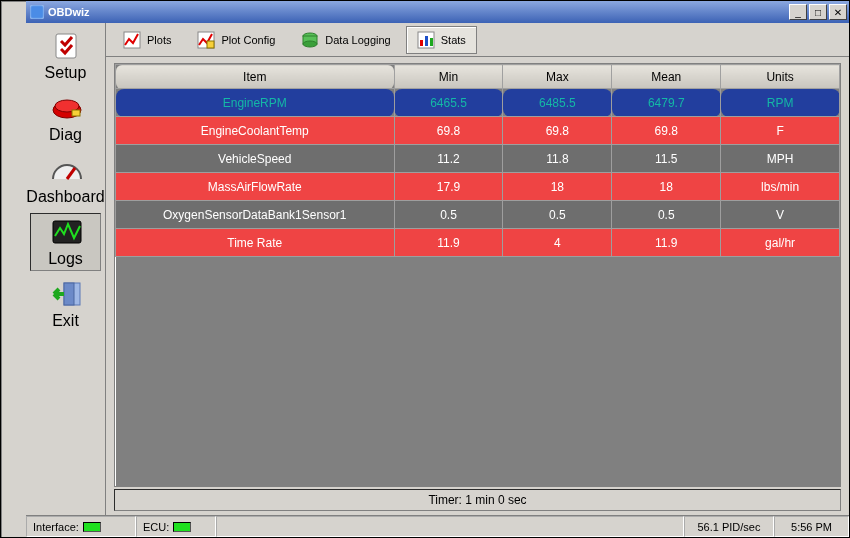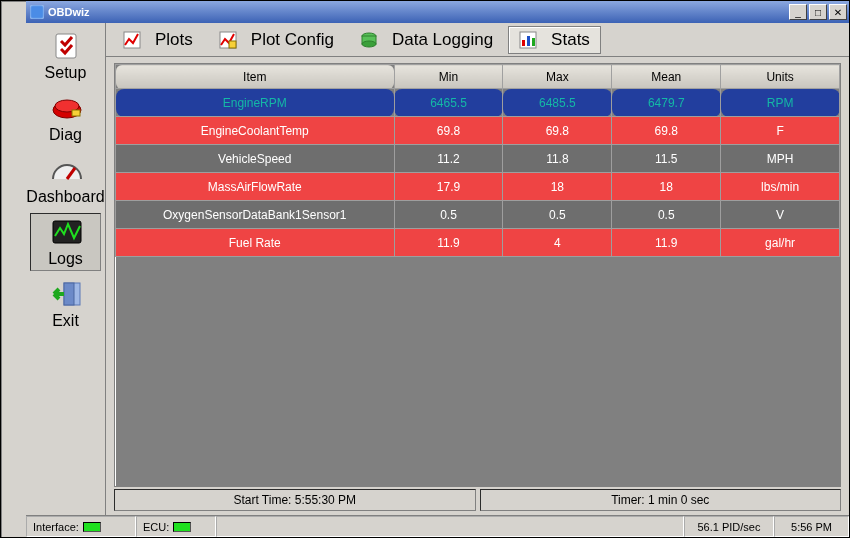--- a/index.html
+++ b/index.html
@@ -10,21 +10,21 @@
   .titlebar .spacer { flex:1; }
   .titlebar .winbtn { width:18px; height:16px; background:#D6D3CE; border:1px solid #fff; border-right-color:#404040; border-bottom-color:#404040; display:flex; align-items:center; justify-content:center; color:#000; font-size:10px; margin-left:2px; cursor:default; }
   .titlebar .title { font-weight:bold; font-size:11px; }
   .body { flex:1; display:flex; min-height:0; }
   .sidebar { width:80px; background:#D6D3CE; border-right:1px solid #808080; display:flex; flex-direction:column; align-items:stretch; padding-top:4px; }
   .side-item { display:flex; flex-direction:column; align-items:center; justify-content:center; height:58px; margin:0 4px 4px; cursor:default; font-size:16px; color:#000; }
   .side-item.selected { background:#C9C7C1; border:1px inset #808080; }
   .side-item .icon { width:32px; height:32px; margin-bottom:2px; display:flex; align-items:center; justify-content:center; }
   .content { flex:1; display:flex; flex-direction:column; min-width:0; }
   .toolbar { height:34px; display:flex; align-items:center; padding:2px 6px; gap:4px; border-bottom:1px solid #808080; }
-  .tb-btn { display:flex; align-items:center; gap:14px; padding:4px 10px; height:28px; border:1px solid #D6D3CE; background:#D6D3CE; cursor:default; font-size:17px; color:#000; }
+  .tb-btn { display:flex; align-items:center; gap:6px; padding:4px 10px; height:28px; border:1px solid #D6D3CE; background:#D6D3CE; cursor:default; font-size:11px; color:#000; }
   .tb-btn .tb-icon { width:18px; height:18px; display:flex; align-items:center; justify-content:center; }
   .tb-btn.active { border:1px solid #808080; box-shadow: inset 1px 1px 0 #fff; background:#E5E3DD; }
   .main-panel { flex:1; padding:6px 8px 4px; display:flex; flex-direction:column; min-height:0; }
   .table-frame { flex:1; border:1px solid #808080; background:#808080; box-shadow: inset 1px 1px 0 #fff; overflow:hidden; }
   table.stats { border-collapse:collapse; width:100%; font-size:12px; }
   table.stats th { background: linear-gradient(#E7E4DD,#C8C5BE); color:#000; font-weight:normal; border:1px solid #A0A0A0; height:24px; text-align:center; }
   table.stats td { border:1px solid #9E9E9E; height:28px; color:#fff; text-align:center; }
   table.stats tbody tr.odd td { background:#6E6E6E; }
   table.stats tbody tr.even td { background:#ef4444; }
   table.stats tbody tr.sel td { background:#223E9E; color:#14b8a6;border-radius:8px; }
@@ -190,31 +190,30 @@
                 <td>lbs/min</td>
               </tr>
               <tr class="odd">
                 <td>OxygenSensorDataBank1Sensor1</td>
                 <td>0.5</td>
                 <td>0.5</td>
                 <td>0.5</td>
                 <td>V</td>
               </tr>
               <tr class="even">
-                <td>Fuel Rate</td>
+                <td>Time Rate</td>
                 <td>11.9</td>
                 <td>4</td>
                 <td>11.9</td>
                 <td>gal/hr</td>
               </tr>
             </tbody>
           </table>
         </div>
         <div class="footer-row">
-          <div class="footer-cell">Start Time: 5:55:30 PM</div>
           <div class="footer-cell">Timer: 1 min 0 sec</div>
         </div>
       </div>
     </div>
   </div>
 
   <div class="statusbar">
     <div class="status-cell" style="width:110px">
       <span>Interface:</span>
       <div class="led"></div>

